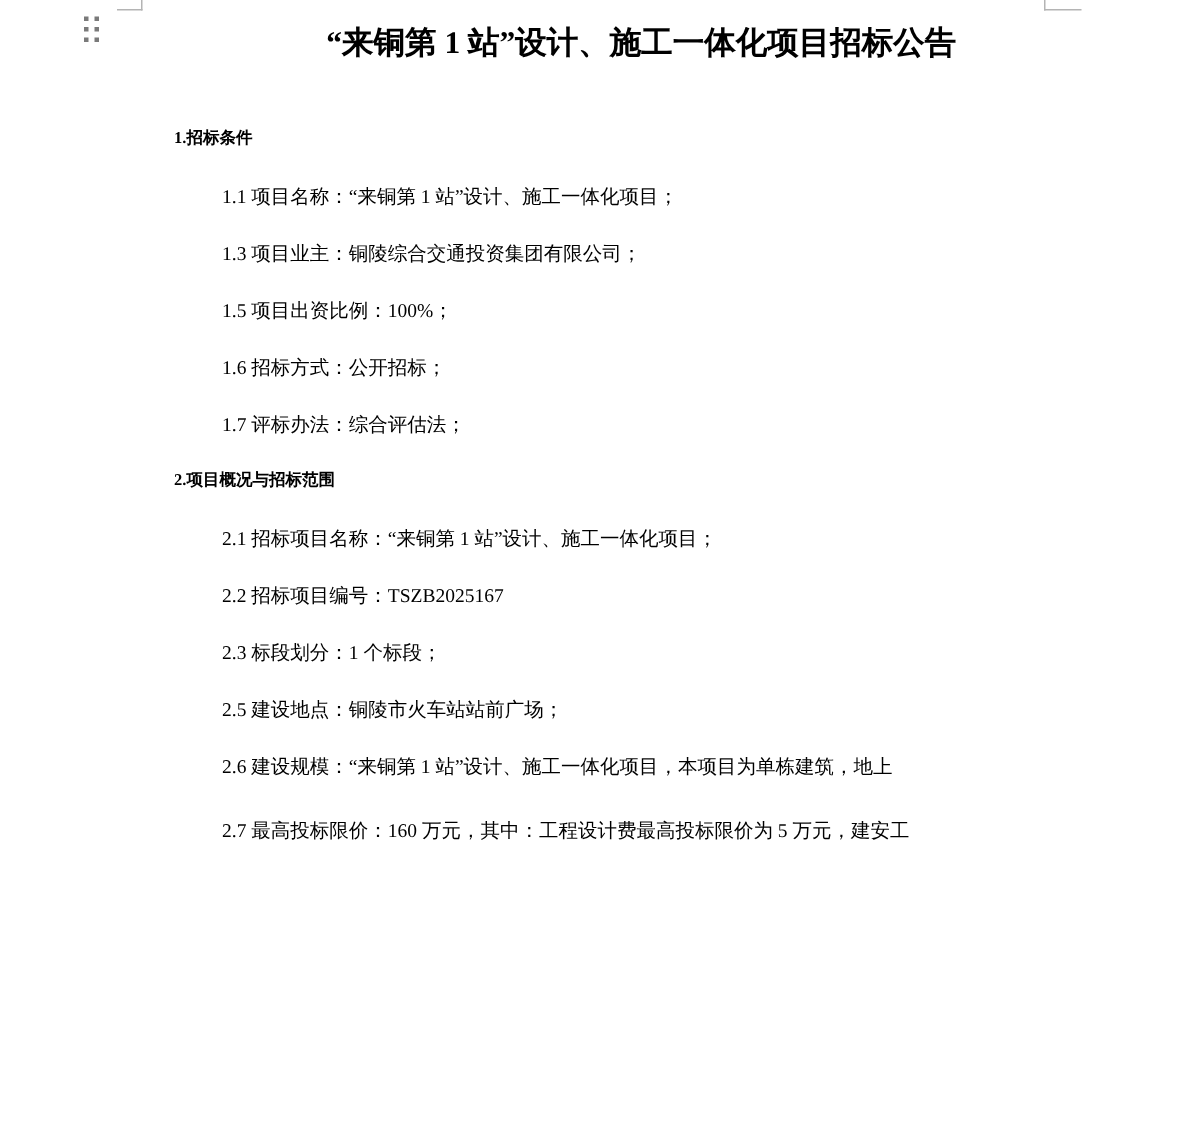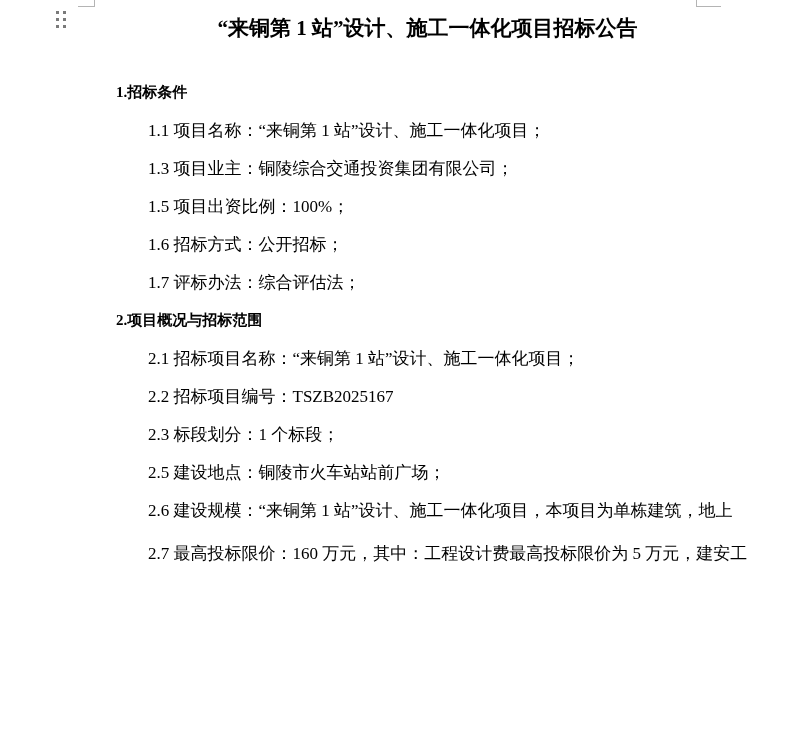--- a/index.html
+++ b/index.html
@@ -45,28 +45,28 @@
 
   .doc-title {
     font-size: 21px;
     line-height: 31px;
     font-weight: bold;
     text-align: center;
     margin: 0 0 33px 0;
     white-space: nowrap;
   }
   .heading {
-    font-size: 15px;
+    font-size: 11px;
     line-height: 31px;
     font-weight: bold;
     padding-left: 30px;
     margin: 0 0 7px 0;
   }
   .para {
-    font-size: 17px;
+    font-size: 13px;
     line-height: 31px;
     text-indent: 62px;
     margin: 0 0 7px 0;
   }
   .para.no-gap { margin-bottom: 12px; }
   .para.cont { text-indent: 0; }
 </style>
 </head>
 <body>
 

